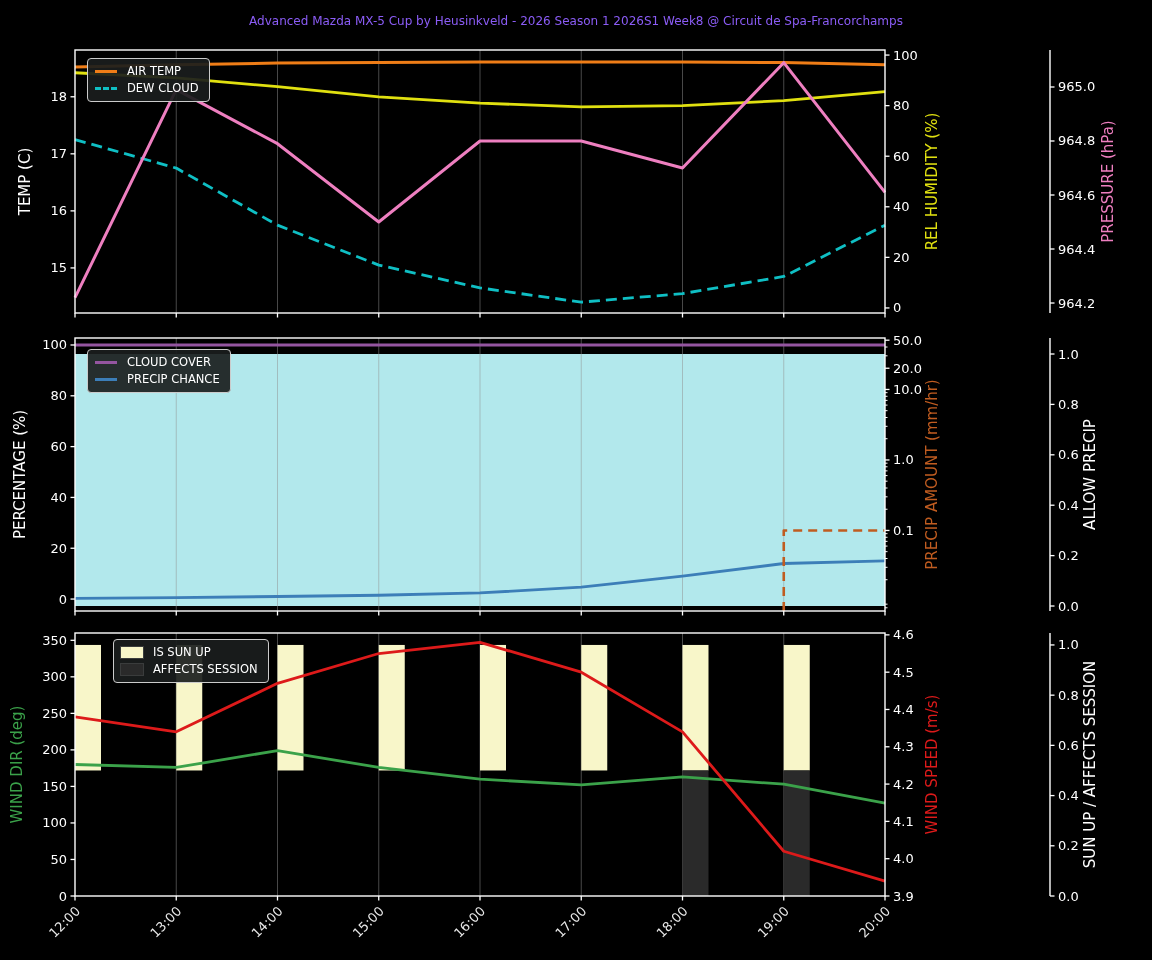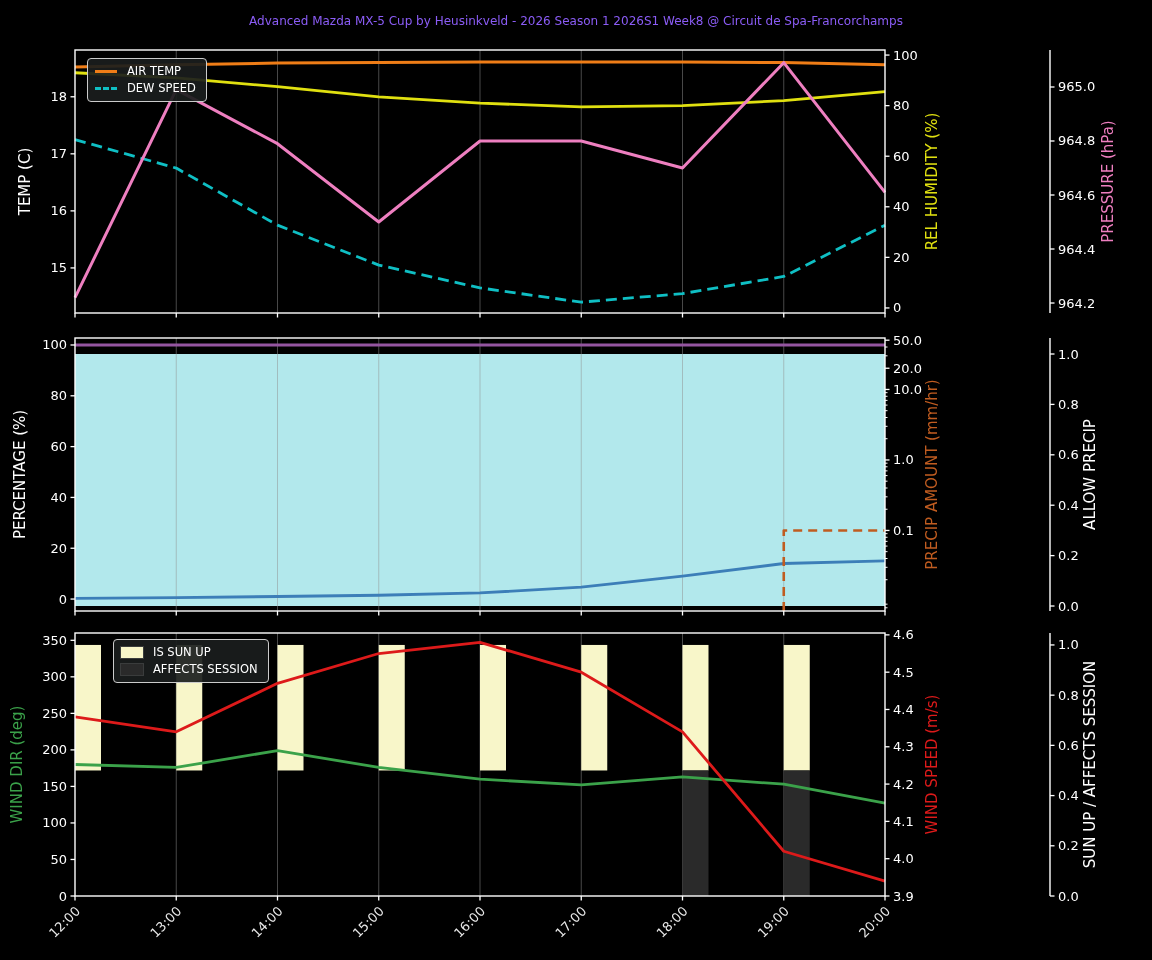--- a/index.html
+++ b/index.html
@@ -252,21 +252,31 @@
       <text x="789.75" y="912" fill="#eaeaea" font-size="13" text-anchor="end" transform="rotate(-45 789.75 912)">19:00</text>
       <text x="891" y="912" fill="#eaeaea" font-size="13" text-anchor="end" transform="rotate(-45 891 912)">20:00</text>
     </svg>
 <div class="legend" style="left: 87px; top: 58px; justify-content: flex-end;">
       <div class="legend-row">
         <span class="swatch line" style="border-top-color: rgb(239, 125, 23);"></span>
         <span>AIR TEMP</span>
       </div>
       <div class="legend-row">
         <span class="swatch dashed" style="border-top-color: rgb(15, 191, 196);"></span>
-        <span>DEW SPEED</span>
+        <span>DEW CLOUD</span>
+      </div>
+    </div>
+    <div class="legend" style="left: 87px; top: 349px;">
+      <div class="legend-row">
+        <span class="swatch line" style="border-top-color: rgb(148, 85, 160);"></span>
+        <span>CLOUD COVER</span>
+      </div>
+      <div class="legend-row">
+        <span class="swatch line" style="border-top-color: rgb(60, 126, 184);"></span>
+        <span>PRECIP CHANCE</span>
       </div>
     </div>
     <div class="legend" style="left: 88px; top: 639px; margin-left: 25px;">
       <div class="legend-row">
         <span class="swatch patch" style="background: rgb(248, 246, 201); outline: rgba(255, 255, 255, 0.15) solid 1px;"></span>
         <span>IS SUN UP</span>
       </div>
       <div class="legend-row">
         <span class="swatch patch" style="background: rgb(42, 42, 42); outline: rgba(255, 255, 255, 0.15) solid 1px;"></span>
         <span>AFFECTS SESSION</span>

